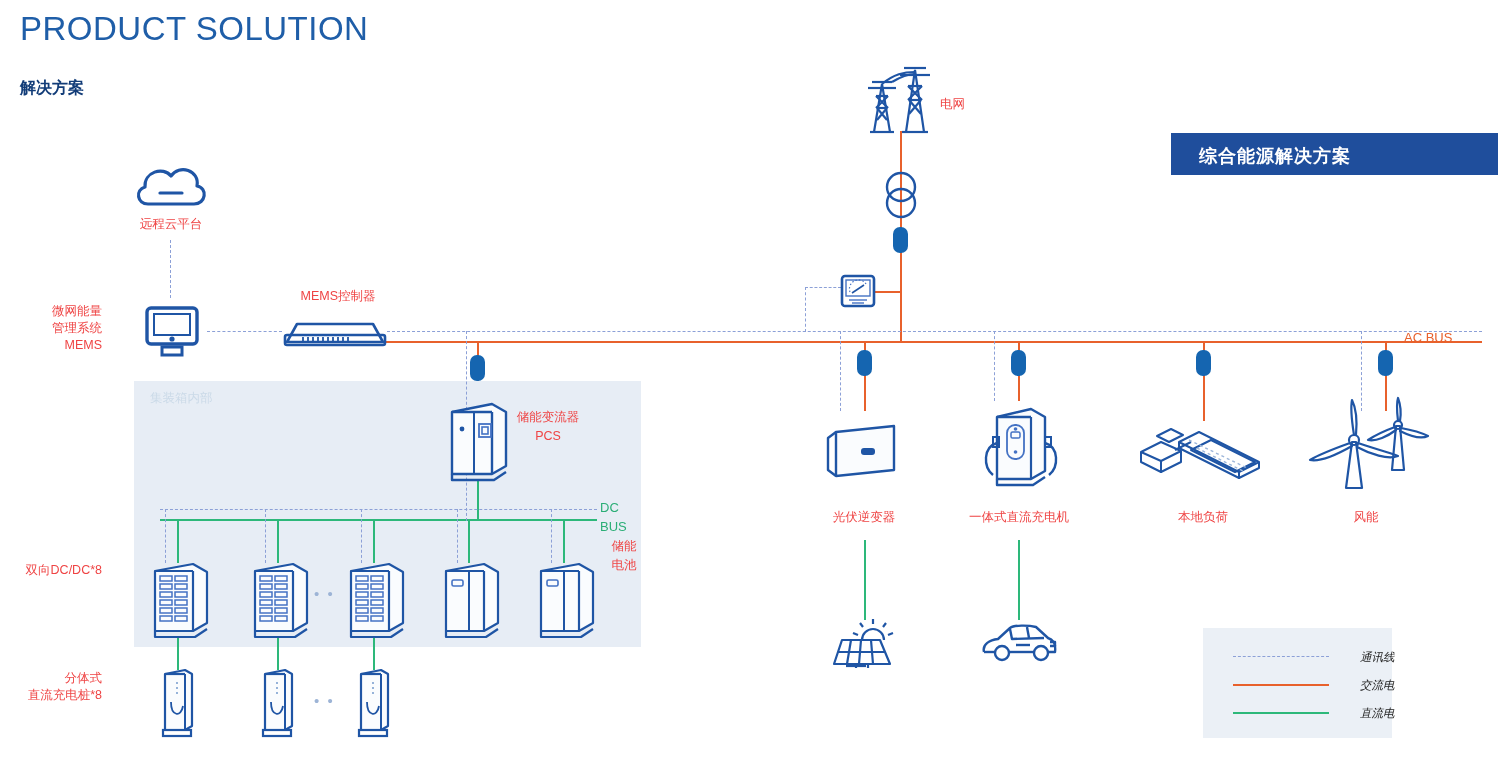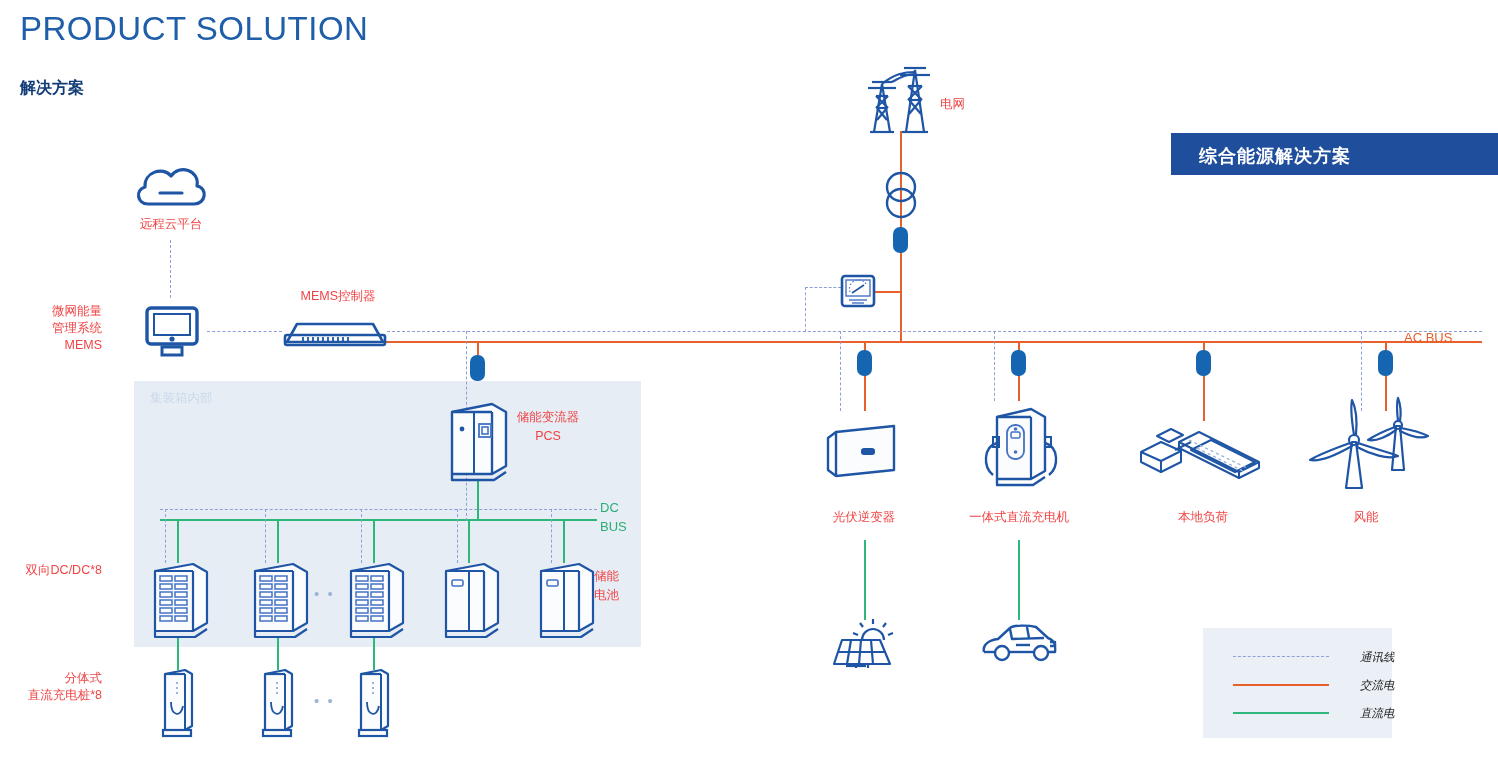--- a/index.html
+++ b/index.html
@@ -255,21 +255,21 @@
   <div class="abs" style="left:538px;top:561px;">
     <svg width="58" height="80" viewBox="0 0 58 80">
       <path d="M3 10 L41 3 L55 11 L55 62 L41 70 L3 70 Z" fill="#FAFCFE" stroke="#1F55A5" stroke-width="2.2" stroke-linejoin="round"></path>
       <line x1="3" y1="10" x2="41" y2="10" stroke="#1F55A5" stroke-width="2.2"></line>
       <line x1="41" y1="10" x2="41" y2="70" stroke="#1F55A5" stroke-width="2.2"></line>
       <line x1="26" y1="10" x2="26" y2="70" stroke="#1F55A5" stroke-width="2"></line>
       <rect x="9" y="19" width="11" height="6" rx="1.6" fill="none" stroke="#4472C4" stroke-width="1.6"></rect>
       <path d="M3 70 L3 76 L43 76 L55 68" fill="none" stroke="#1F55A5" stroke-width="2.2" stroke-linejoin="round"></path>
     </svg>
   </div>
-  <div class="abs lbl" style="left:594px;top:567px;width:60px;line-height:19px;">储能
+  <div class="abs lbl" style="left:594px;top:537px;width:60px;line-height:19px;text-align:center;">储能
 电池</div>
 
   <div class="abs" style="left:159px;top:666px;">
     <svg width="38" height="72" viewBox="0 0 38 72">
       <path d="M6 8 L26 4 L33 8 L33 60 L26 64 L6 64 Z" fill="#FAFCFE" stroke="#1F55A5" stroke-width="2.2" stroke-linejoin="round"></path>
       <line x1="6" y1="8" x2="26" y2="8" stroke="#1F55A5" stroke-width="2.2"></line>
       <line x1="26" y1="8" x2="26" y2="64" stroke="#1F55A5" stroke-width="2"></line>
       <line x1="18" y1="16" x2="18" y2="30" stroke="#7DA0D0" stroke-width="1.6" stroke-dasharray="2 3"></line>
       <path d="M12 36 C12 50 22 52 24 40" fill="none" stroke="#1F55A5" stroke-width="1.8"></path>
       <rect x="4" y="64" width="28" height="6" fill="none" stroke="#1F55A5" stroke-width="2.2"></rect>

